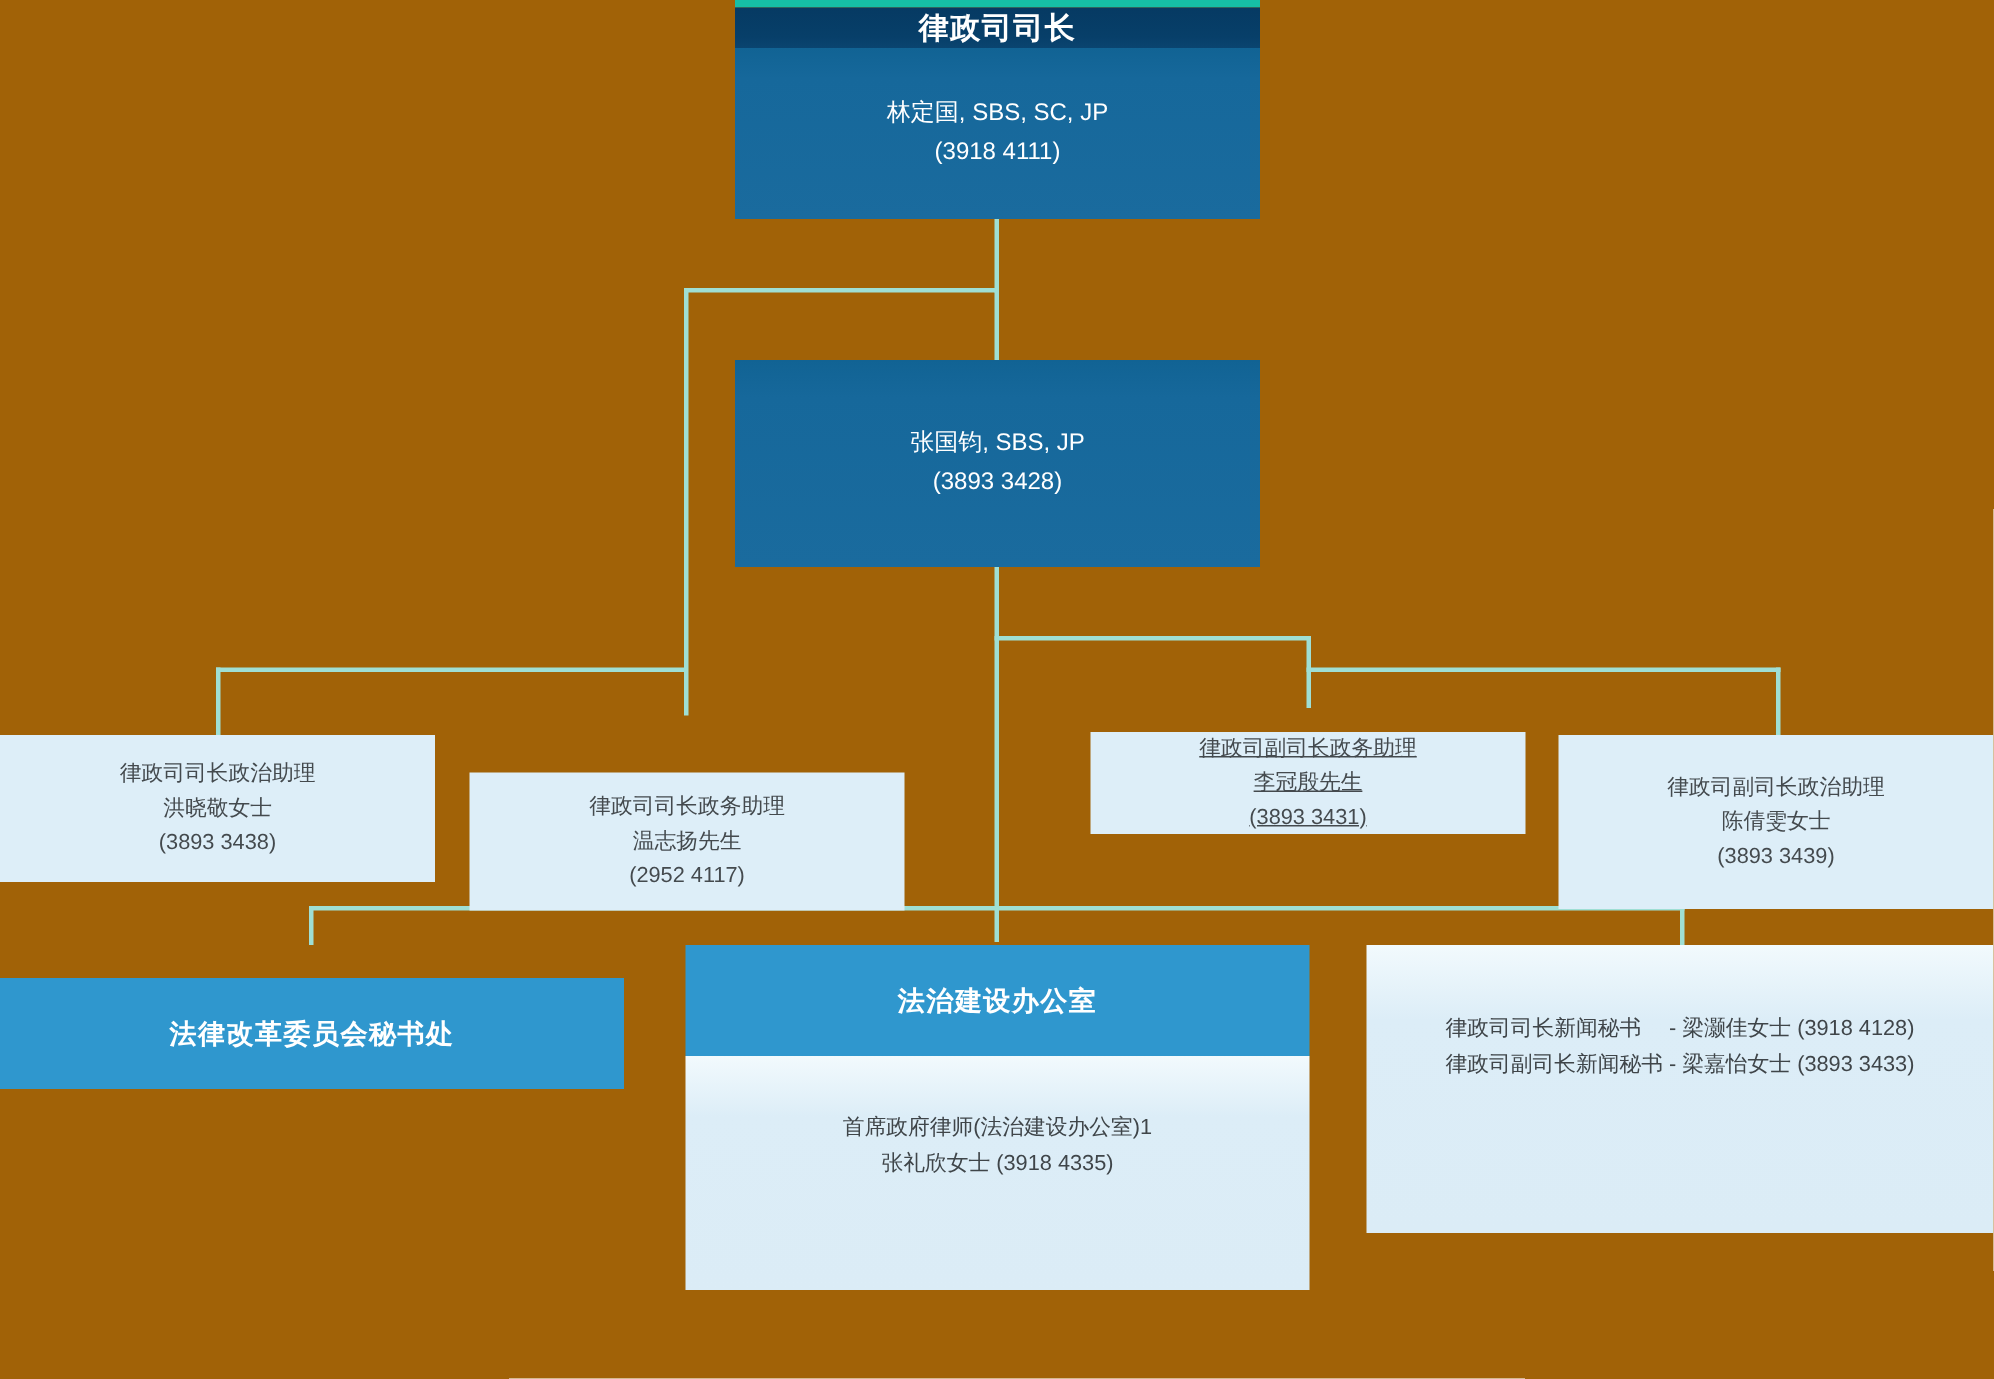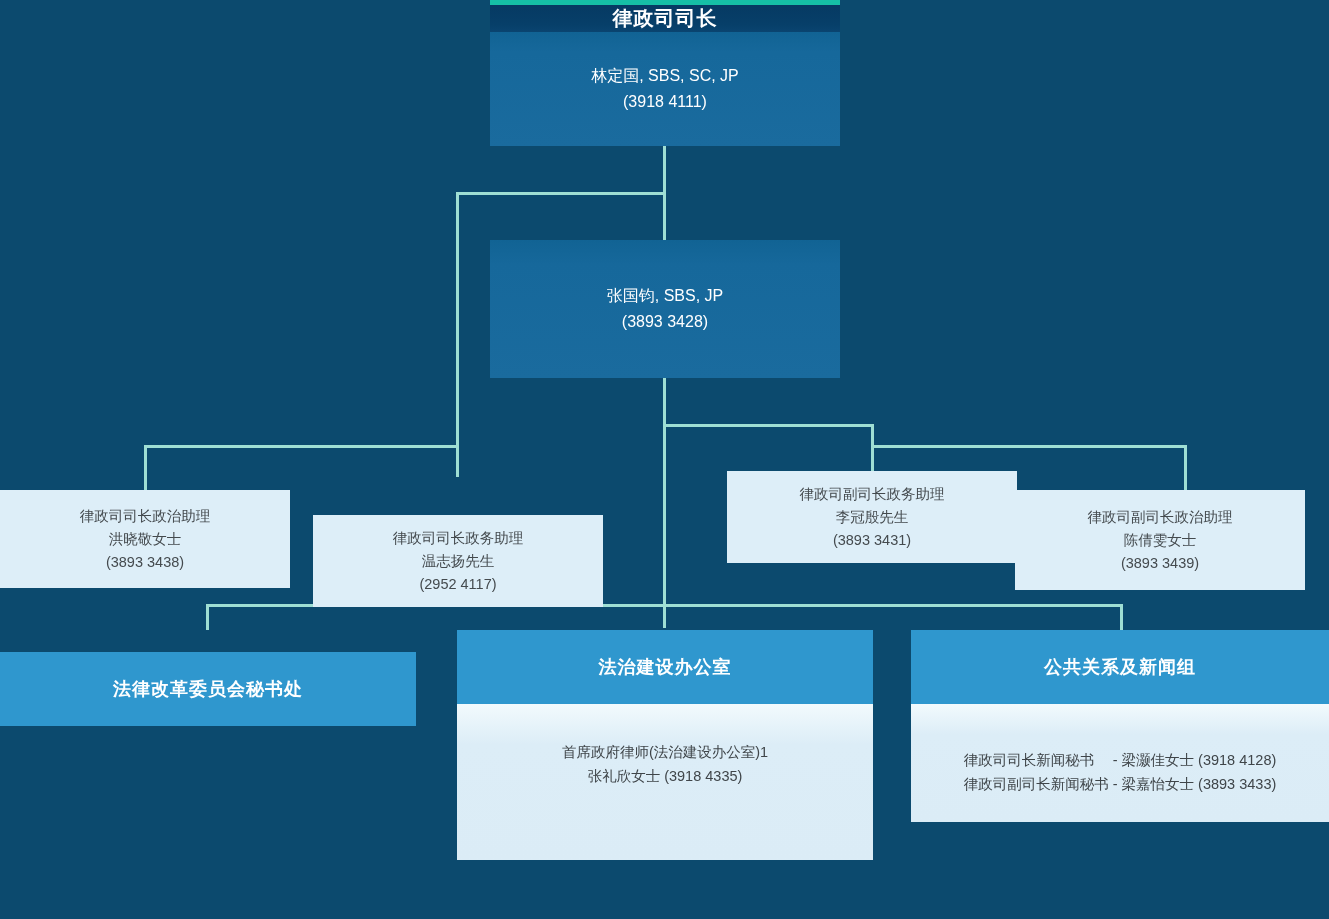--- a/index.html
+++ b/index.html
@@ -5,21 +5,21 @@
 <style>
   html, body {
     margin: 0;
     padding: 0;
     background: #ffffff;
   }
   #chart-root {
     position: relative;
     width: 1329px;
     height: 919px;
-    background: #0c4a6e;
+    background: #a16207;
     font-family: "Liberation Sans", "DejaVu Sans", sans-serif;
     overflow: hidden;
   }
 
   
   .conn {
     position: absolute;
     background: #9fdfd4;
   }
   .conn.v { width: 3px; }
@@ -161,48 +161,47 @@
     <span class="line">洪晓敬女士</span>
     <span class="line">(3893 3438)</span>
   </div>
 
   <div class="aide-box" style="left:313px; top:471px; width:290px; height:92px;margin-top:44px;">
     <span class="line">律政司司长政务助理</span>
     <span class="line">温志扬先生</span>
     <span class="line">(2952 4117)</span>
   </div>
 
-  <div class="aide-box" style="left:727px; top:471px; width:290px; height:92px;">
+  <div class="aide-box" style="left:727px; top:488px; width:290px; height:68px;text-decoration:underline;">
     <span class="line">律政司副司长政务助理</span>
     <span class="line">李冠殷先生</span>
     <span class="line">(3893 3431)</span>
   </div>
 
-  <div class="aide-box" style="left:1015px; top:490px; width:290px; height:100px;">
+  <div class="aide-box" style="left:1039px; top:490px; width:290px; height:116px;">
     <span class="line">律政司副司长政治助理</span>
     <span class="line">陈倩雯女士</span>
     <span class="line">(3893 3439)</span>
   </div>
 
   <div class="unit-box" style="left:0px; top:652px; width:416px; height:156px;">
     <div class="unit-head" style="height:74px;">法律改革委员会秘书处</div>
   </div>
 
   <div class="unit-box" style="left:457px; top:630px; width:416px; height:230px;">
     <div class="unit-head" style="height:74px;">法治建设办公室</div>
     <div class="unit-body">
       <p class="para">
         <span class="line">首席政府律师(法治建设办公室)1</span>
         <span class="line">张礼欣女士 (3918 4335)</span>
       </p>
     </div>
   </div>
 
   <div class="unit-box" style="left:911px; top:630px; width:418px; height:192px;">
-    <div class="unit-head" style="height:74px;">公共关系及新闻组</div>
     <div class="unit-body" style="padding-top:44px;">
       <p class="para">
         <span class="line">律政司司长新闻秘书　 - 梁灏佳女士 (3918 4128)</span>
         <span class="line">律政司副司长新闻秘书 - 梁嘉怡女士 (3893 3433)</span>
       </p>
     </div>
   </div>
 
 </div>
 

